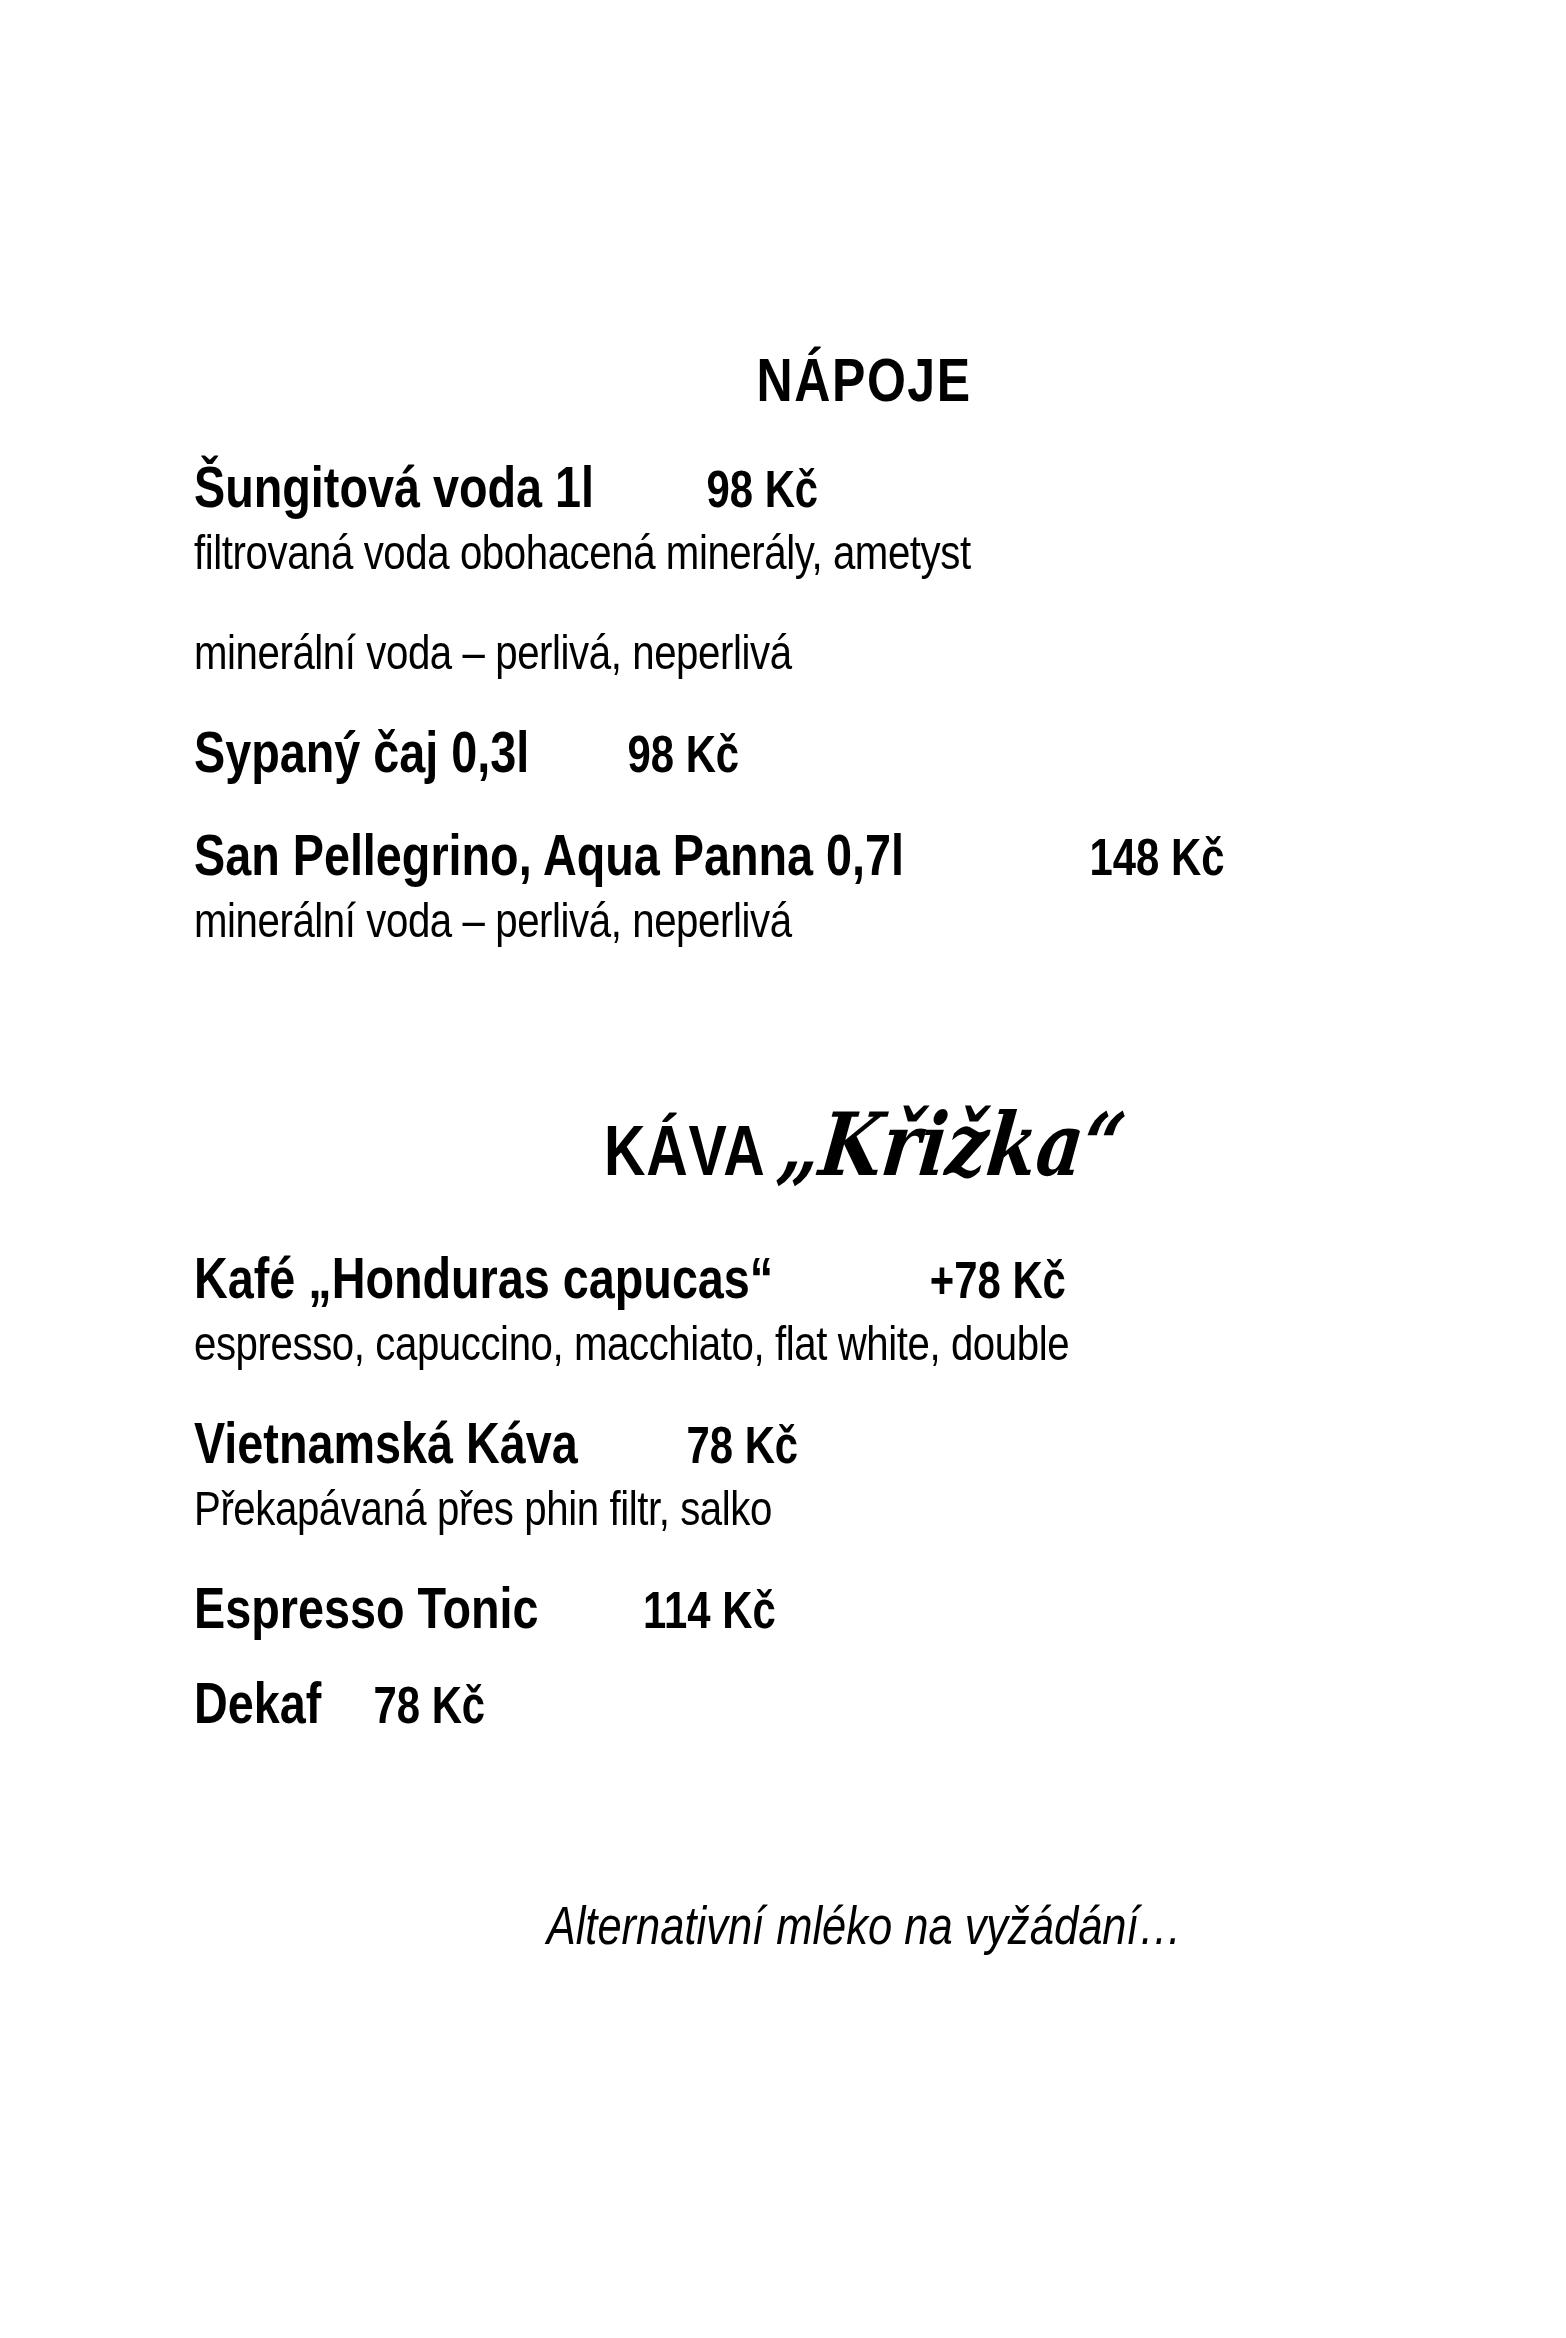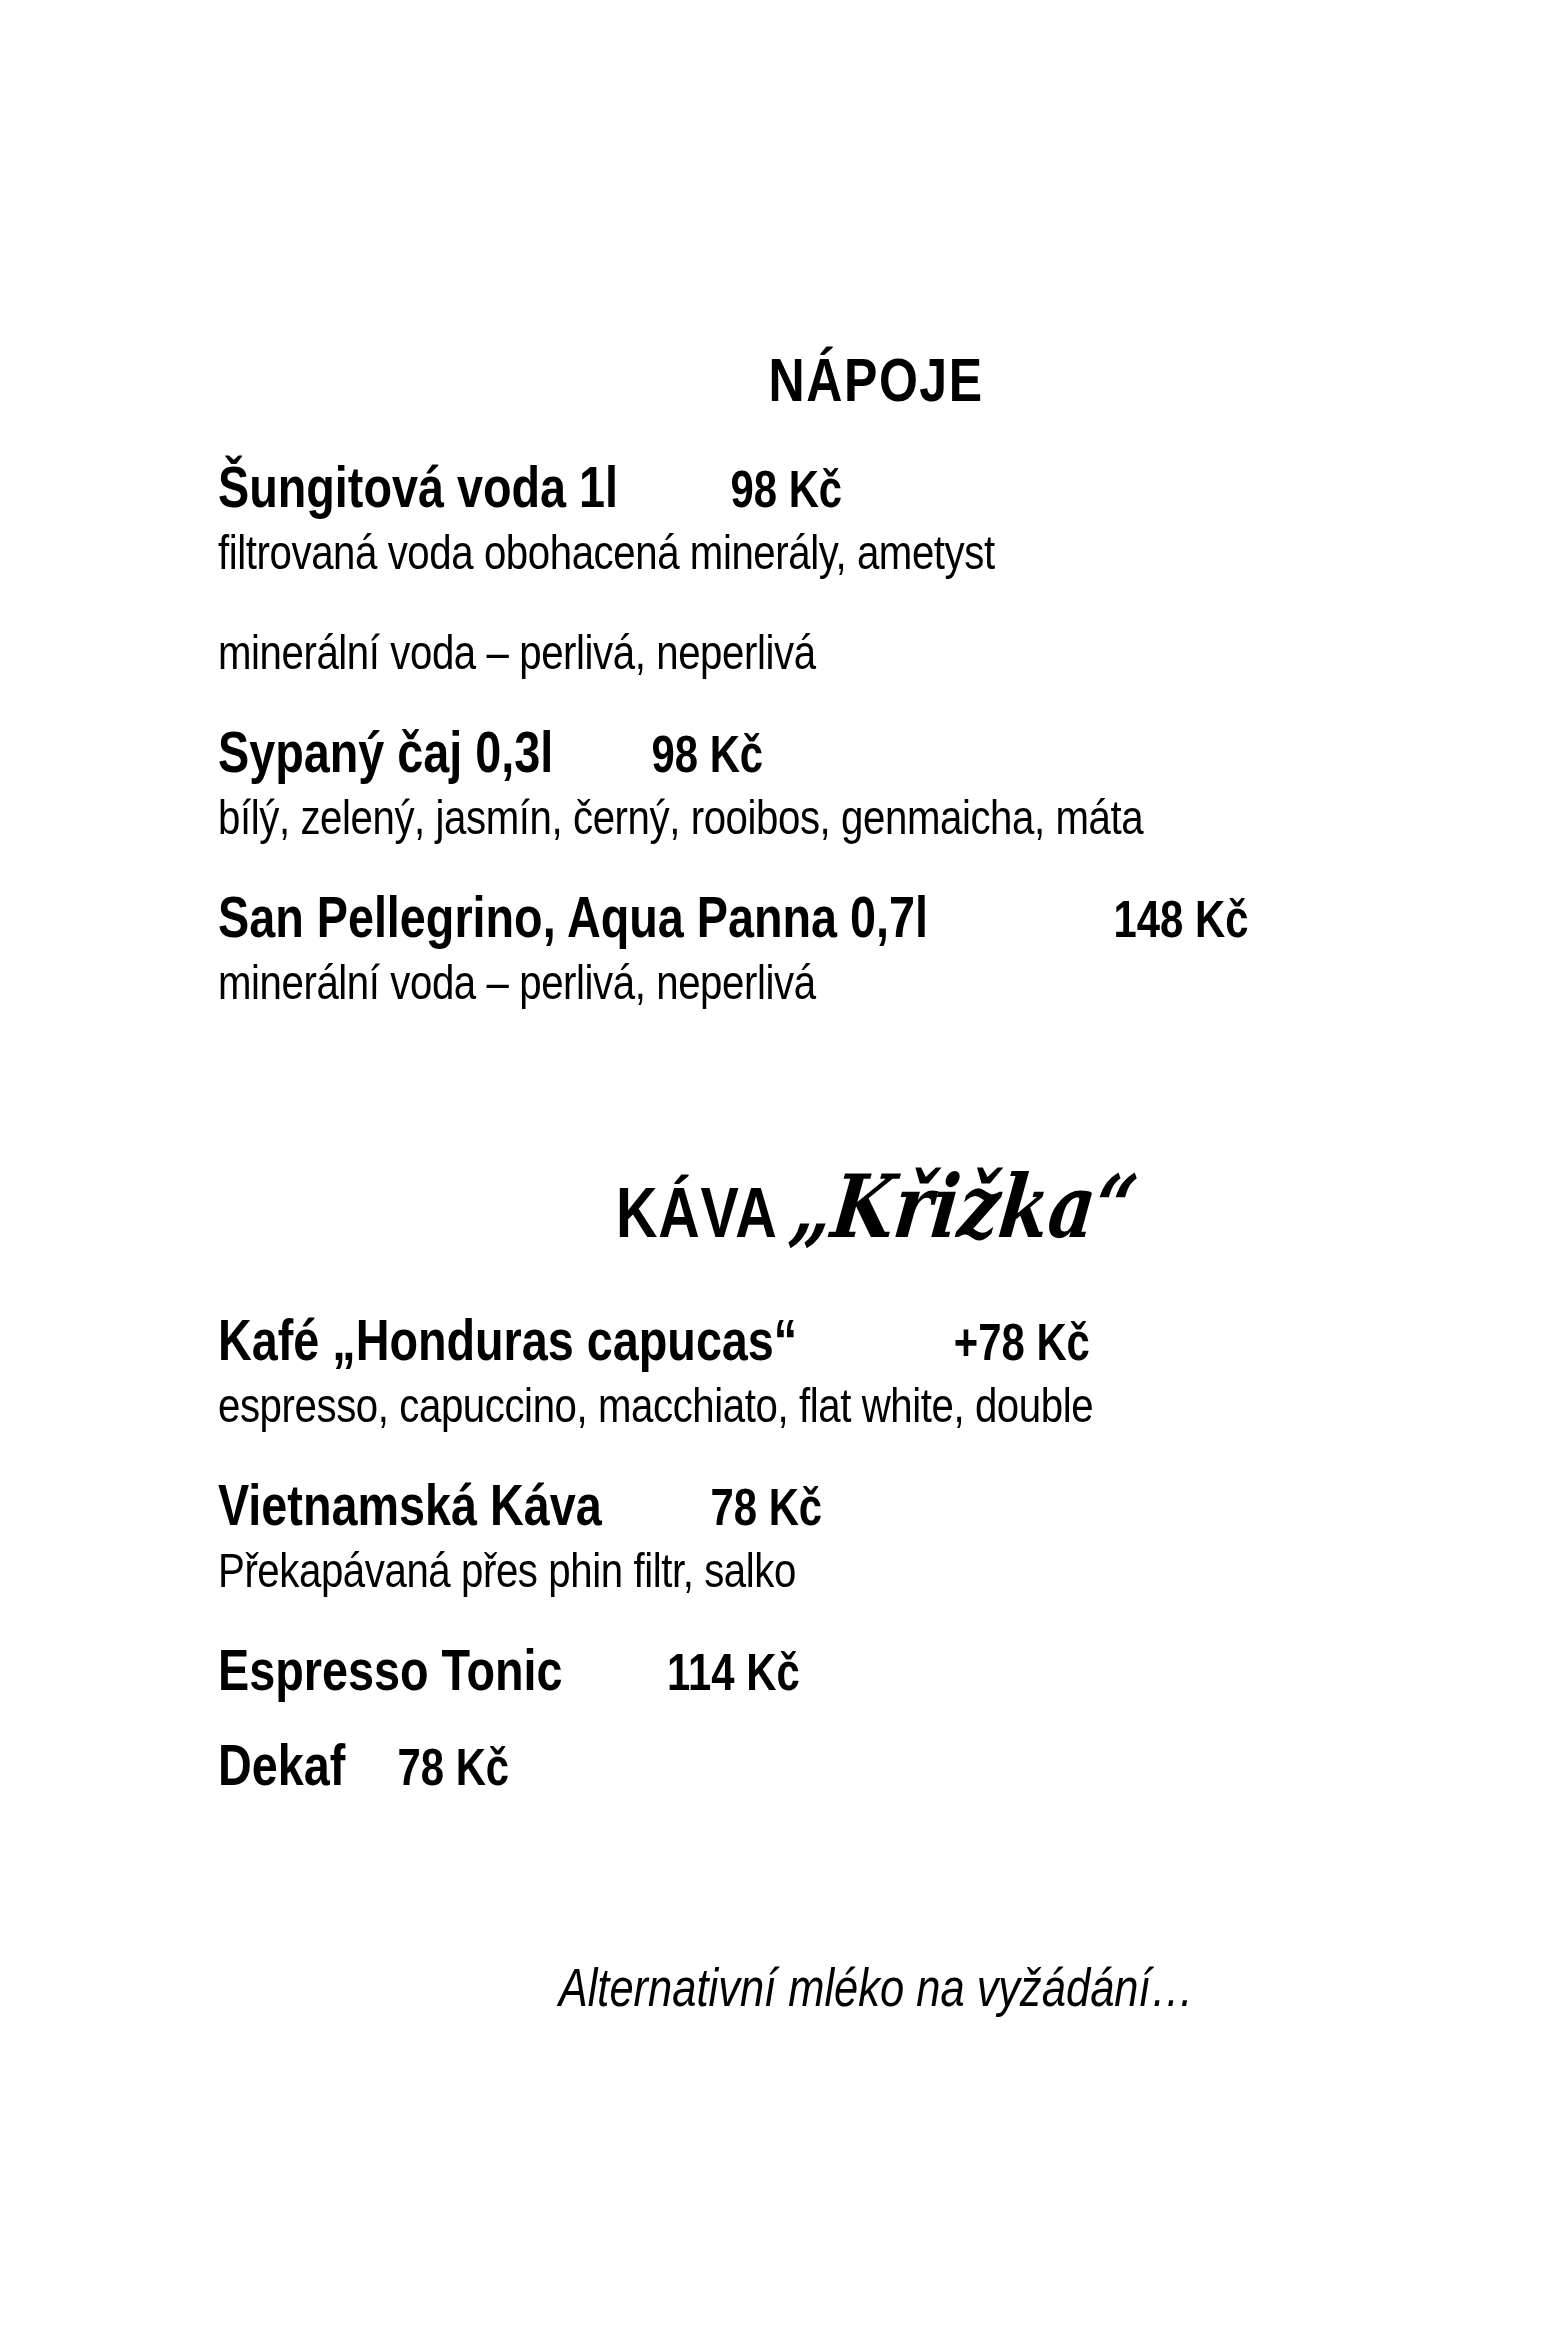--- a/index.html
+++ b/index.html
@@ -11,21 +11,20 @@
     position: relative;
     width: 1566px;
     height: 2338px;
     background: #ffffff;
     color: #000000;
     font-family: "Liberation Sans", sans-serif;
     overflow: hidden;
   }
   .content {
     padding: 0 112px 0 194px;
-    margin-left: 24px;
   }
   
   .cond {
     display: inline-block;
     transform: scaleX(0.82);
   }
   .o-left   { transform-origin: 0 50%; }
   .o-right  { transform-origin: 100% 50%; }
   .o-center { transform-origin: 50% 50%; }
 
@@ -116,23 +115,20 @@
       <div class="item-desc">
         <span class="cond o-left">minerální voda – perlivá, neperlivá</span>
       </div>
     </div>
 
     <div class="menu-item">
       <div class="item-row">
         <span class="item-name cond o-left">Sypaný čaj 0,3l</span>
         <span class="item-price cond o-right">98 Kč</span>
       </div>
-      <div class="item-desc">
-        <span class="cond o-left">bílý, zelený, jasmín, černý, rooibos, genmaicha, máta</span>
-      </div>
     </div>
 
     <div class="menu-item">
       <div class="item-row">
         <span class="item-name cond o-left">San Pellegrino, Aqua Panna 0,7l</span>
         <span class="item-price cond o-right">148 Kč</span>
       </div>
       <div class="item-desc">
         <span class="cond o-left">minerální voda – perlivá, neperlivá</span>
       </div>

